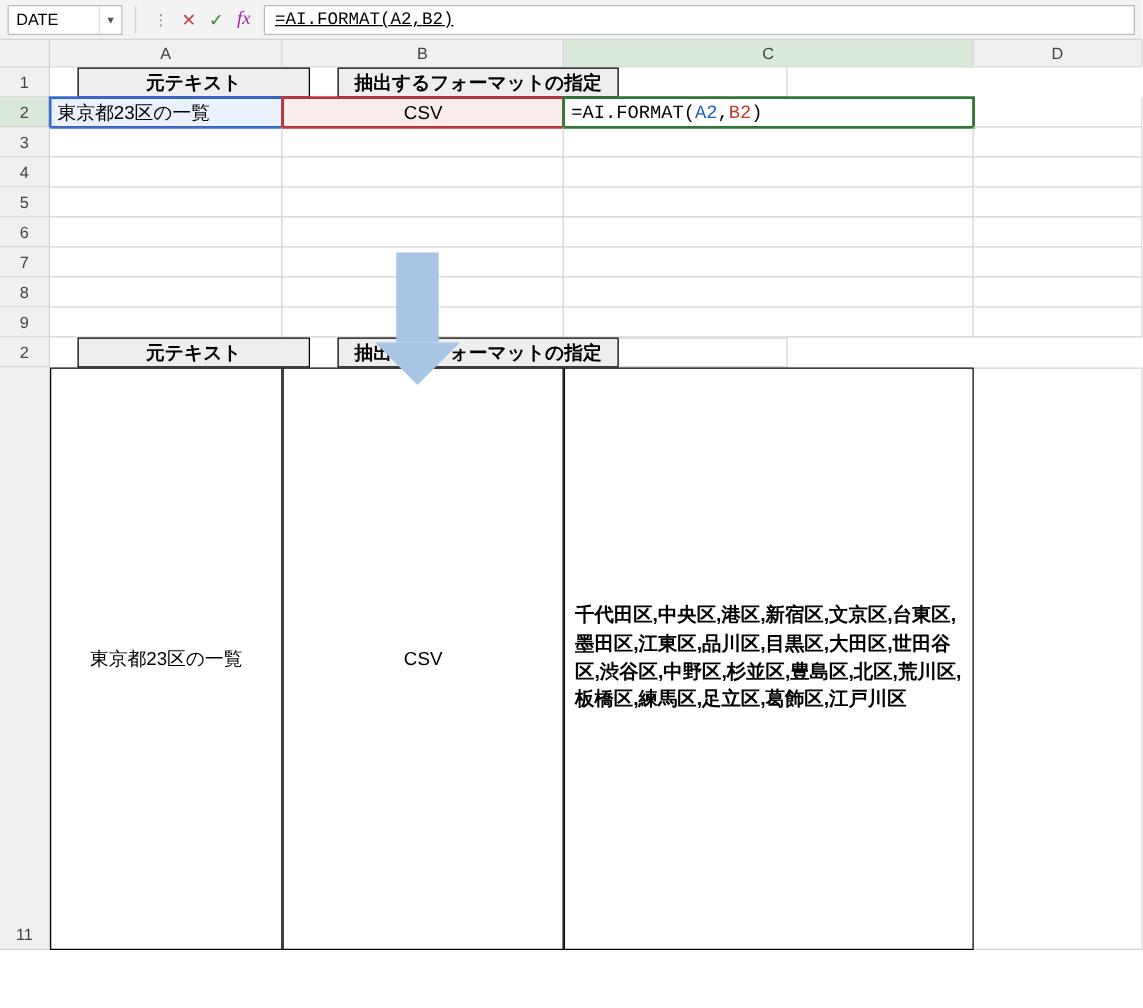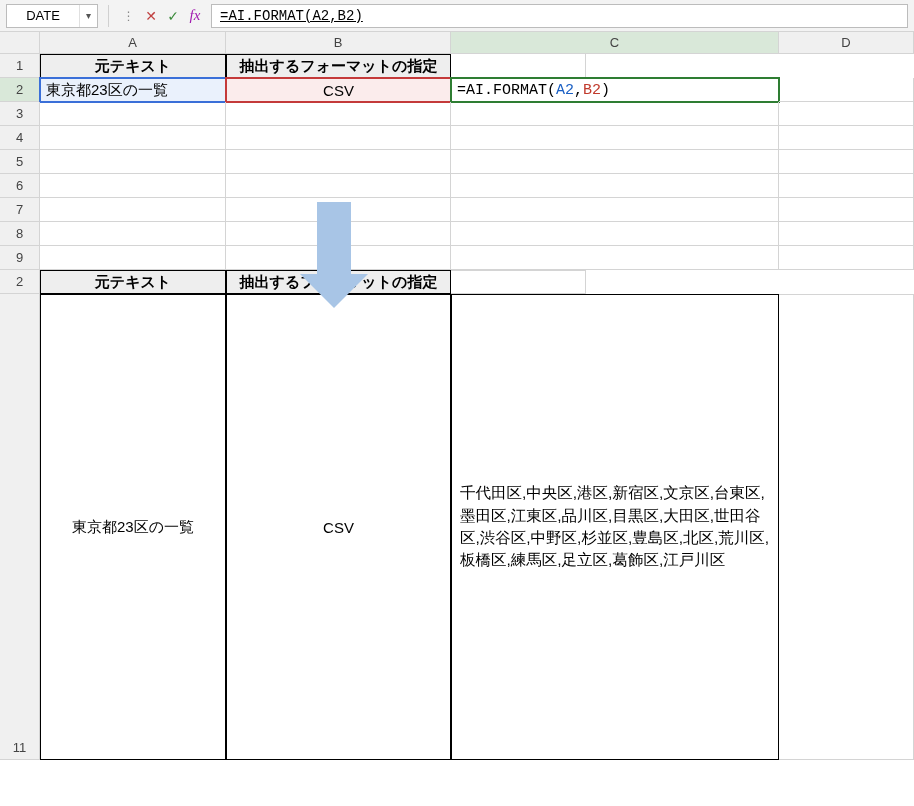--- a/index.html
+++ b/index.html
@@ -22,21 +22,20 @@
     border-bottom: 1px solid #d4d4d4;
     gap: 6px;
     padding: 3px 6px;
   }
   .name-box-wrap {
     display: flex;
     align-items: center;
     background: #ffffff;
     border: 1px solid #bcbcbc;
     height: 24px;
-    text-align: center;
   }
   .name-box {
     width: 72px;
     padding: 0 6px;
     font-family: Arial, sans-serif;
     font-size: 13px;
   }
   .name-box-dd {
     width: 18px; height: 22px;
     display:flex;align-items:center;justify-content:center;
@@ -130,20 +129,21 @@
     font-size:15px;
   }
   .hdr-cell {
     background:#eeeeee;
     font-weight:bold;
     border:1px solid #000;
     border-right:1px solid #000;
     border-bottom:1px solid #000;
     justify-content:center;
     text-align:left;
+    margin-left:22px;
   }
   .center { justify-content:center; text-align:left; }
   .thin-border { border:1px solid #000; }
   .light-grid { border-right:1px solid #d4d4d4; border-bottom:1px solid #d4d4d4; }
 
   
   .cA { width:186px; }
   .cB { width:225px; }
   .cC { width:328px; }
   .cD { width:135px; }
@@ -191,21 +191,21 @@
     width:0;height:0;
     border-left:34px solid transparent;
     border-right:34px solid transparent;
     border-top:34px solid #a8c5e6;
   }
 
   
   .tbl2 .cell { border:1px solid #000; }
   .tbl2 .hdr-cell { border:1px solid #000; }
 
-  .wrap-text { white-space:normal; line-height:1.45; font-size:15.5px; padding:4px 8px; }
+  .wrap-text { white-space:normal; line-height:1.45; font-size:15.5px; padding:4px 8px;font-weight:bold; }
 </style>
 </head>
 <body>
 
 <div class="fbar">
   <div class="name-box-wrap">
     <div class="name-box">DATE</div>
     <div class="name-box-dd">
       <span>▾</span>
     </div>

